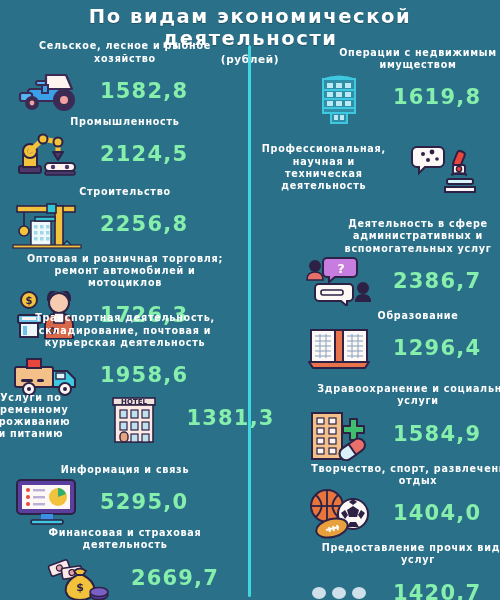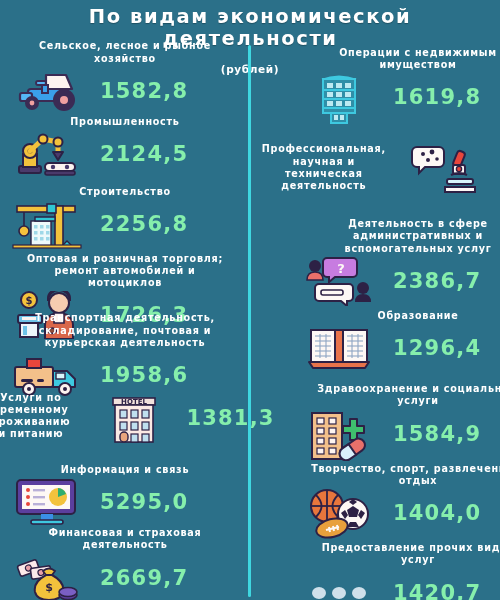--- a/index.html
+++ b/index.html
@@ -14,21 +14,21 @@
 
   
   .header{padding-top:6px;text-align:center;}
   .title{
     color:#ffffff;font-size:19.5px;font-weight:bold;
     letter-spacing:1.6px;line-height:1.15;
     text-shadow:0 1px 1px rgba(0,0,0,.28);
   }
   .subtitle{
     color:#ffffff;font-size:10.5px;font-weight:bold;
-    letter-spacing:.6px;margin-top:12px;
+    letter-spacing:.6px;margin-top:2px;
   }
 
   
   .divider{
     position:absolute;left:248px;top:45px;width:3px;height:552px;
     background:#3fd7e0;border-radius:2px;
   }
 
   
   .columns{position:absolute;top:44px;left:0;width:452px;height:556px;display:flex;gap:43px;}
@@ -232,21 +232,21 @@
               <circle cx="45" cy="19" r="9" fill="#f3c23c"></circle>
               <path d="M45 19 L45 10 A9 9 0 0 1 53 16 Z" fill="#2fae6e"></path>
               <rect x="28" y="36" width="12" height="6" fill="#3a8ee6"></rect>
               <rect x="18" y="42" width="32" height="4" rx="2" fill="#3ec9e0" stroke="#2d2145" stroke-width="1.6"></rect>
             </svg>
           </div>
           <div class="value">5295,0</div>
         </div>
       </div>
 
-      <div class="item" style="height: 69.5px; display: flex; flex-direction: column; justify-content: center;">
+      <div class="item" style="height: 69.5px; display: flex; flex-direction: column; justify-content: center; align-items: center;">
         <div class="item-label">Финансовая и страховая деятельность</div>
         <div class="item-body">
           <div class="icon-wrap">
             <svg width="70" height="46" viewBox="0 0 70 46">
               <g transform="rotate(-20 20 14)">
                 <rect x="6" y="6" width="20" height="11" rx="2" fill="#fbe9ea" stroke="#2d2145" stroke-width="1.6"></rect>
                 <circle cx="16" cy="11.5" r="3" fill="#e8a0a8" stroke="#2d2145" stroke-width="1.2"></circle>
               </g>
               <g transform="rotate(-8 28 18)">
                 <rect x="18" y="12" width="20" height="11" rx="2" fill="#fbe9ea" stroke="#2d2145" stroke-width="1.6"></rect>

